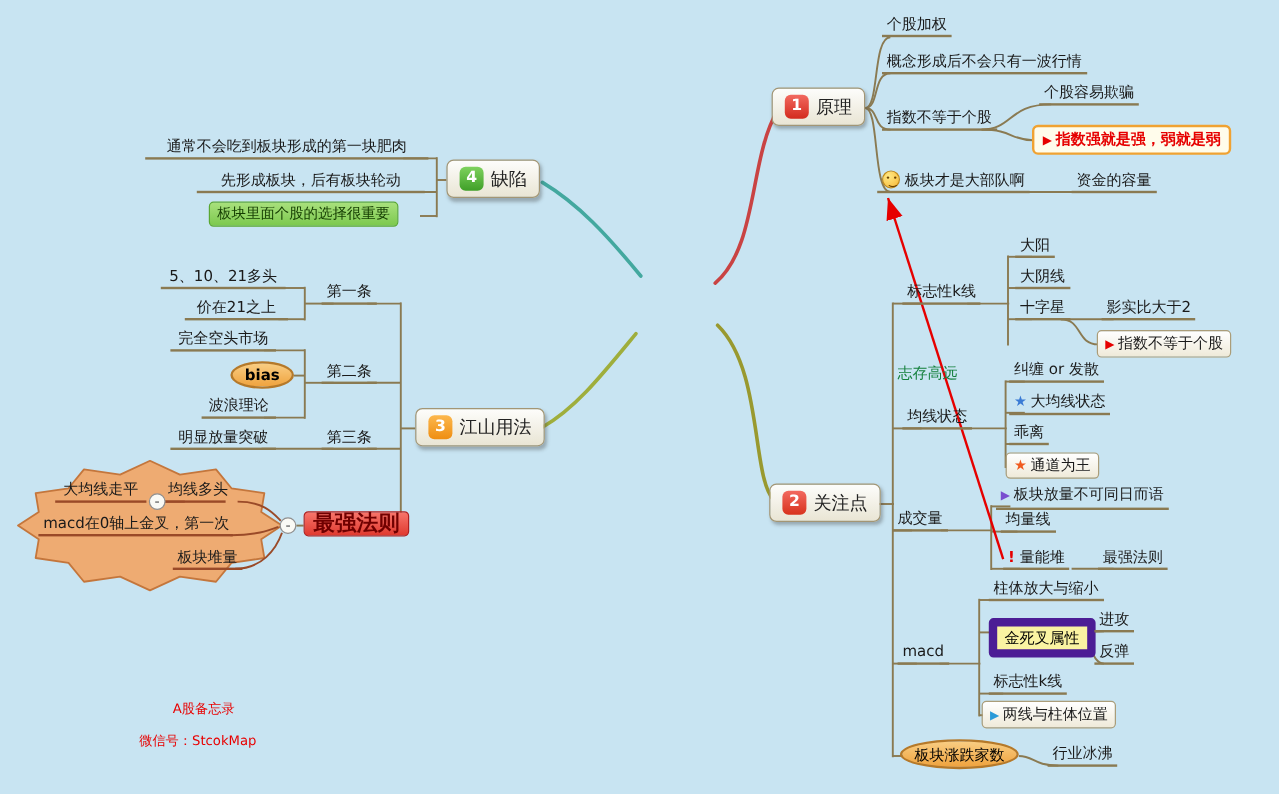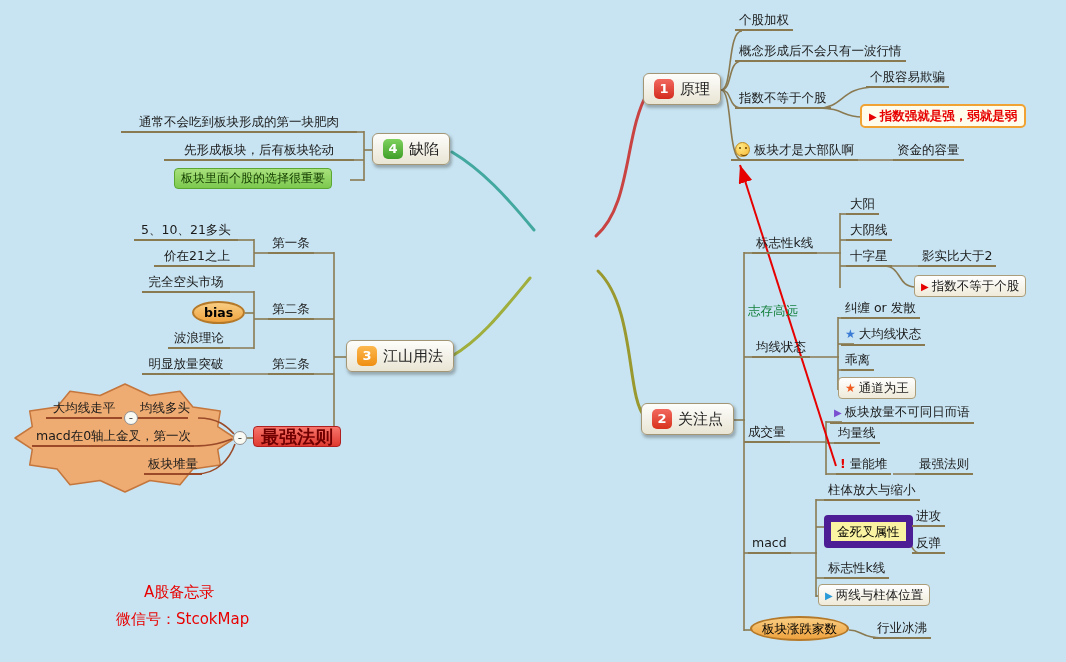--- a/index.html
+++ b/index.html
@@ -28,21 +28,21 @@
 .bold{font-weight:bold}
 .tri{font-size:10px;margin-right:3px}
 .red{color:#e60000}.violet{color:#7a4fd0}.blue{color:#2a9ad8}
 .star{font-size:12px;margin-right:3px}
 .starblue{color:#3a7bd5}.starorange{color:#f05a1e}
 .exc{color:#e60000;font-weight:bold;margin-right:4px}
 .mini{position:absolute;width:14px;height:14px;border-radius:50%;background:#fafaf5;border:1px solid #8f8f8f;color:#555;font-size:12px;line-height:12px;text-align:center;z-index:3}
 .smiley{display:inline-block;width:15px;height:15px;border-radius:50%;background:radial-gradient(circle at 35% 30%,#ffe985,#f7b733);border:1px solid #c08a1a;position:relative;margin-right:4px;vertical-align:-3px}
 .smiley::before{content:"";position:absolute;left:3px;top:4px;width:2px;height:2px;border-radius:50%;background:#6b4200;box-shadow:6px 0 0 #6b4200}
 .smiley::after{content:"";position:absolute;left:3px;top:5px;width:8px;height:6px;border-radius:50%;border:1.2px solid transparent;border-bottom-color:#6b4200}
-.footer{position:absolute;color:#e80000;font-size:15px;z-index:2}
+.footer{position:absolute;color:#e80000;font-size:11px;z-index:2}
 .t{stroke:#8a7a52;stroke-width:1.6;fill:none}
 .tc{stroke:#9a4a28;stroke-width:1.6;fill:none}
 .b-red{stroke:#c94343;stroke-width:3;fill:none;stroke-linecap:round}
 .b-olive{stroke:#99992f;stroke-width:3;fill:none;stroke-linecap:round}
 .b-teal{stroke:#43a89f;stroke-width:3;fill:none;stroke-linecap:round}
 .b-green{stroke:#9fae3c;stroke-width:3;fill:none;stroke-linecap:round}
 .arrow{stroke:#e60000;stroke-width:2;fill:none}
 </style>
 </head>
 <body>

